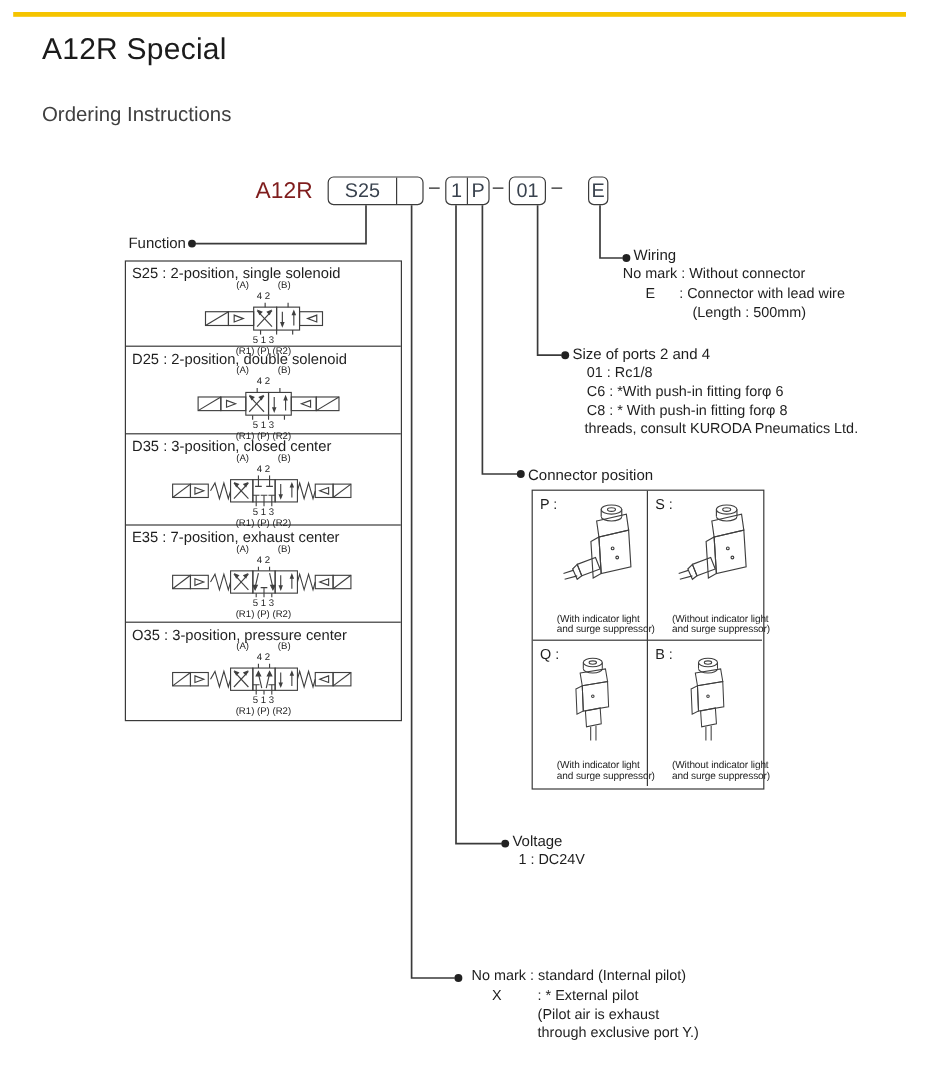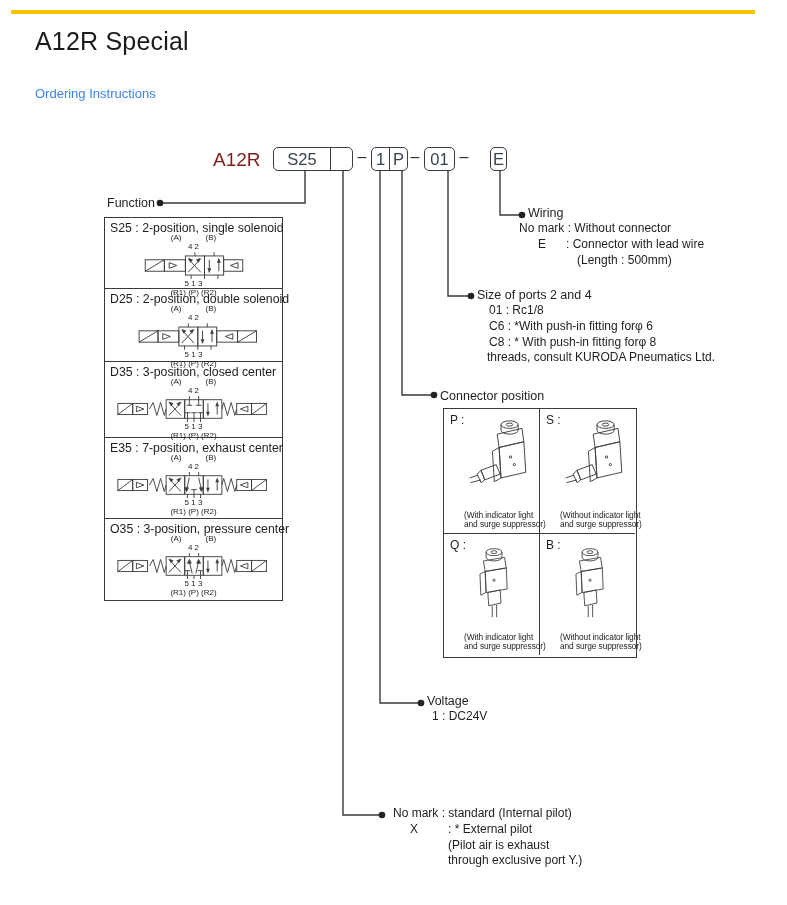--- a/index.html
+++ b/index.html
@@ -1,31 +1,31 @@
 <!DOCTYPE html>
 <html><head>
 <meta charset="utf-8">
 <style>
   html,body{margin:0;padding:0;background:#fff;}
   .page{position:relative;width:787px;height:905px;background:#fff;overflow:hidden;
         font-family:"Liberation Sans",sans-serif;color:#1e1e1e;}
   .topbar{position:absolute;left:11px;top:10px;width:744px;height:4px;background:#f5c400;}
   .title{position:absolute;left:35px;top:27px;font-size:25px;font-weight:500;letter-spacing:.2px;color:#1b1b1b;}
-  .subtitle{position:absolute;left:35px;top:86px;font-size:13px;color:#3b82f6;}
+  .subtitle{position:absolute;left:35px;top:86px;font-size:17px;color:#404040;}
   .leaders{position:absolute;left:0;top:0;pointer-events:none;}
   
   .prefix{position:absolute;left:213px;top:149px;font-size:19px;color:#7f1d1d;}
   .cbox{position:absolute;top:147px;height:24px;border:1.7px solid #3c3c3c;border-radius:5px;
         box-sizing:border-box;display:flex;align-items:stretch;}
   .cbox .cell{display:flex;align-items:center;justify-content:center;font-size:16.5px;color:#39424e;}
   .cbox .cell + .cell{border-left:1.7px solid #3c3c3c;}
   .dash{position:absolute;top:148px;font-size:16px;text-align:center;color:#2a2a2a;}
   
   .func-label{position:absolute;left:107px;top:196px;font-size:12.5px;}
-  .func-box{position:absolute;left:104px;top:217px;width:179px;height:384px;
+  .func-box{position:absolute;left:104px;top:217px;width:231px;height:384px;
             border:1.5px solid #3a3a3a;box-sizing:border-box;}
   .frow{position:relative;border-bottom:1.3px solid #3a3a3a;box-sizing:border-box;}
   .frow:last-child{border-bottom:none;}
   .frow-title{position:absolute;left:5px;top:3px;font-size:12.3px;white-space:nowrap;}
   .fdiag{position:absolute;left:0;right:0;top:16px;text-align:center;line-height:8px;}
   .fdiag .ab{display:flex;justify-content:center;gap:24px;font-size:8px;}
   .fdiag .pnum{font-size:8px;margin-top:1px;}
   .fdiag .vsym{line-height:0;margin-top:1px;}
   .fdiag .vsym svg{display:inline-block;}
   

